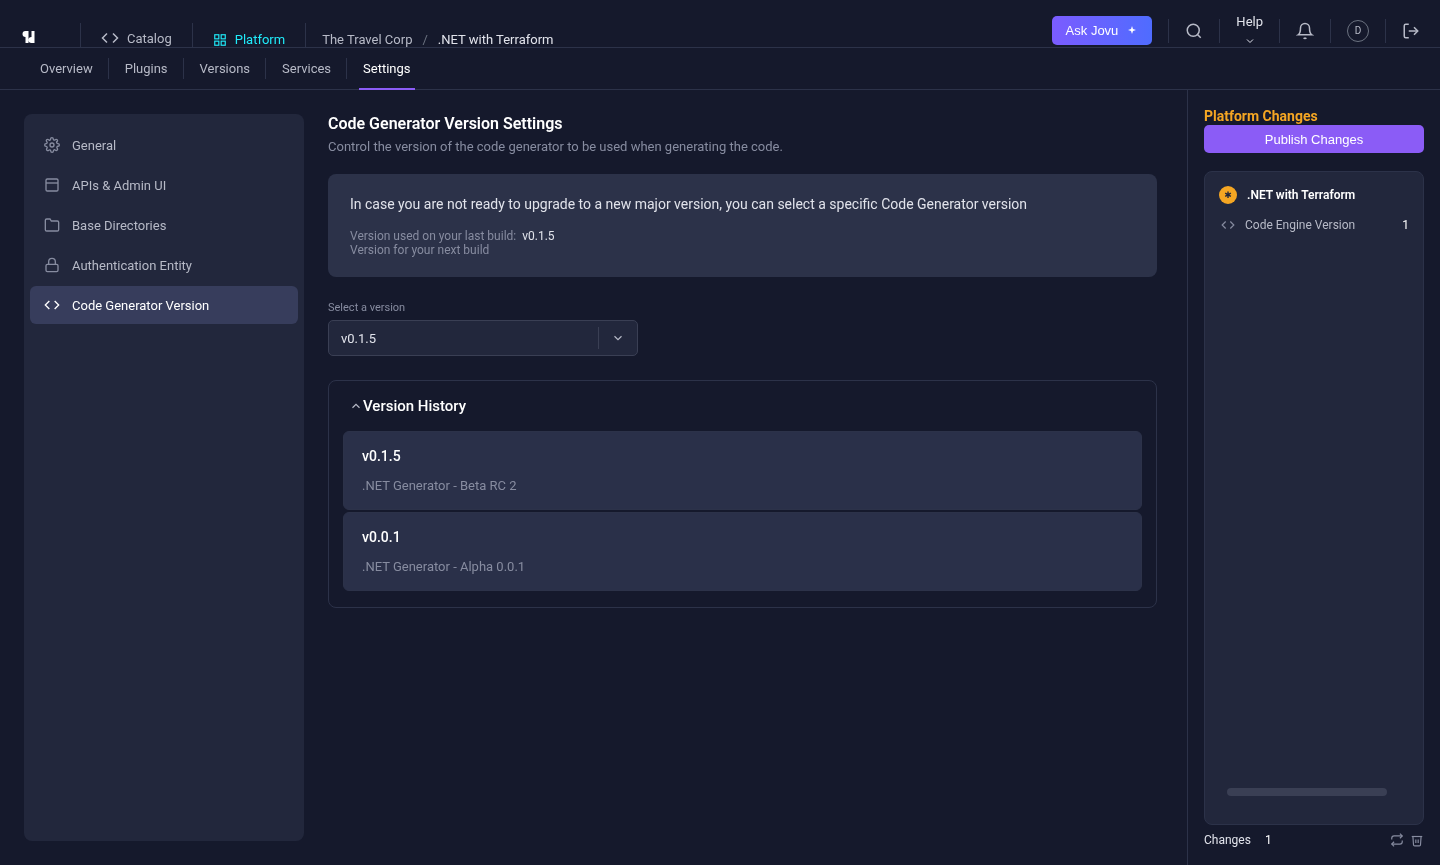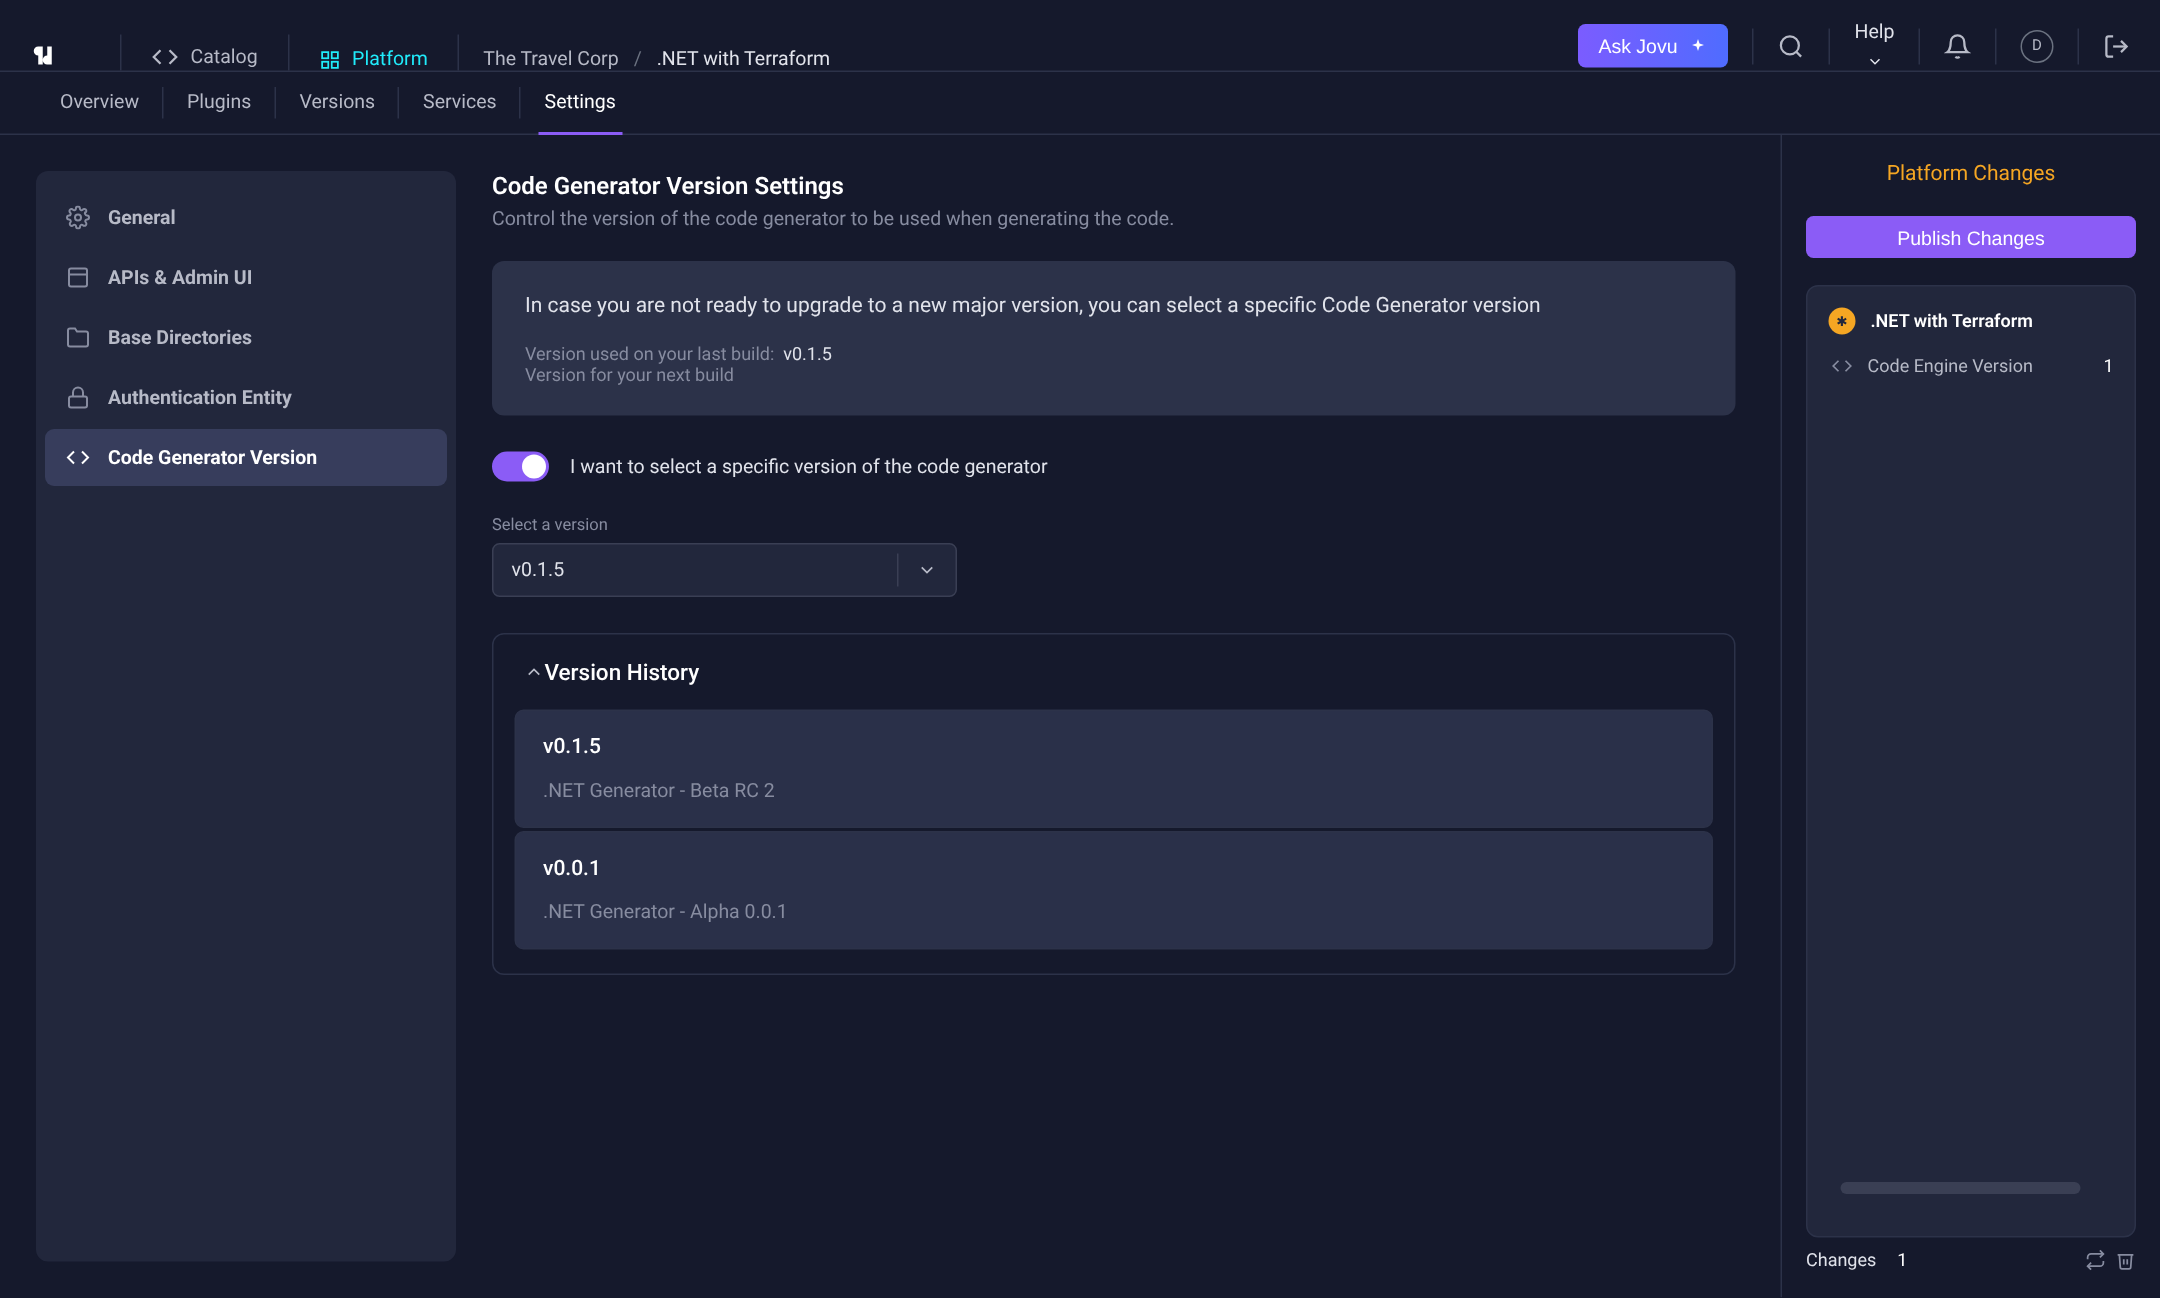--- a/index.html
+++ b/index.html
@@ -39,21 +39,21 @@
 .icon-btn{width:18px;height:18px;color:#b7bac7;cursor:pointer;}
 .help{display:flex;align-items:center;gap:6px;color:#e1e3eb;font-size:13px;cursor:pointer;flex-direction:column;}
 .avatar{width:22px;height:22px;border-radius:50%;border:1px solid #6b7280;display:flex;align-items:center;justify-content:center;font-size:10px;color:#b7bac7;cursor:pointer;}
 .tabbar{height:42px;display:flex;align-items:stretch;border-bottom:1px solid #2c3249;padding-left:24px;}
 .tab{display:flex;align-items:center;padding:0 16px;color:#b7bac7;font-size:13px;cursor:pointer;position:relative;}
 .tab.sep::after{content:"";position:absolute;right:0;top:10px;bottom:10px;width:1px;background:#2c3249;}
 .tab.active{color:#fff;}
 .tab.active::before{content:"";position:absolute;left:12px;right:12px;bottom:-1px;height:2px;background:#8b5cf6;}
 .main-wrap{display:flex;height:calc(100% - 48px - 42px);}
 .content{flex:1;display:flex;padding:24px;gap:24px;overflow:hidden;min-width:0;}
-.sidebar{width:280px;background:#22273c;border-radius:8px;padding:12px 6px;flex-shrink:0;font-weight:bold;}
+.sidebar{width:280px;background:#22273c;border-radius:8px;padding:12px 6px;flex-shrink:0;}
 .side-item{display:flex;align-items:center;gap:12px;padding:11px 14px;color:#b7bac7;font-size:13px;border-radius:6px;cursor:pointer;margin-bottom:2px;}
 .side-item.active{background:#373d5c;color:#fff;}
 .side-item .ico{width:16px;height:16px;flex-shrink:0;display:flex;align-items:center;justify-content:center;}
 .page{flex:1;min-width:0;overflow-y:auto;padding-right:6px;}
 .page::-webkit-scrollbar{width:4px;}
 .page::-webkit-scrollbar-thumb{background:#444a60;border-radius:2px;}
 .page-title{font-size:16px;font-weight:600;color:#fff;margin-bottom:6px;}
 .page-sub{font-size:13px;color:#878ca0;margin-bottom:20px;}
 .infobox{background:#2c3249;border-radius:8px;padding:20px 22px;margin-bottom:24px;}
 .infobox p{font-size:14px;color:#e1e3eb;line-height:1.5;margin-bottom:4px;}
@@ -70,21 +70,21 @@
 .select .sval{flex:1;}
 .select .svsep{width:1px;height:22px;background:#3a3f54;margin:0 12px;}
 .accordion{border:1px solid #2c3249;border-radius:8px;}
 .acc-head{display:flex;align-items:center;padding:16px 20px;cursor:pointer;}
 .acc-title{font-size:15px;color:#fff;font-weight:500;}
 .acc-body{padding:0 14px 14px 14px;}
 .vcard{background:#2a3049;border:1px solid #2c3249;border-radius:6px;padding:16px 18px;margin-bottom:2px;}
 .vcard-v{font-size:14px;color:#fff;font-weight:500;margin-bottom:14px;}
 .vcard-d{font-size:13px;color:#878ca0;}
 .rightbar{width:253px;border-left:1px solid #2c3249;padding:18px 16px;display:flex;flex-direction:column;}
-.rb-title{color:#f5a623;font-size:14px;font-weight:400;margin-bottom:20px;text-align:center;}
+.rb-title{color:#f5a623;font-size:14px;font-weight:700;margin-bottom:1px;}
 .btn-publish{background:#8b5cf6;color:#fff;border:none;height:28px;border-radius:5px;font-size:13px;cursor:pointer;width:100%;margin-bottom:18px;}
 .rb-box{background:#22273c;border:1px solid #2c3249;border-radius:8px;padding:14px;flex:1;display:flex;flex-direction:column;}
 .rb-project{display:flex;align-items:center;gap:10px;margin-bottom:14px;}
 .rb-proj-icon{width:18px;height:18px;border-radius:50%;background:#f5a623;display:flex;align-items:center;justify-content:center;font-size:9px;color:#22273c;}
 .rb-proj-name{font-size:12px;color:#fff;font-weight:600;}
 .rb-change{display:flex;align-items:center;gap:10px;padding-left:2px;}
 .rb-change-txt{font-size:12px;color:#b7bac7;}
 .rb-change-count{font-size:12px;color:#fff;margin-left:auto;}
 .rb-spacer{flex:1;}
 .rb-scroll{height:8px;background:#3a3f54;border-radius:4px;width:160px;margin-left:8px;margin-bottom:14px;}
@@ -237,26 +237,20 @@
       <div class="page-sub">Control the version of the code generator to be used when generating the code.</div>
 
       <div class="infobox">
         <p>In case you are not ready to upgrade to a new major version, you can select a specific Code Generator version</p>
         <div class="meta">
           <span>Version used on your last build:</span>&nbsp;&nbsp;<span class="val">v0.1.5</span><br>
           <span>Version for your next build</span>
         </div>
       </div>
 
-      <div class="toggle-row">
-        <div class="toggle">
-            <div class="knob"></div>
-          </div>
-        <span class="toggle-label">I want to select a specific version of the code generator</span>
-      </div>
 
       <label class="field-label">Select a version</label>
       <div class="select">
         <span class="sval">v0.1.5</span>
         <span class="svsep"></span>
         <svg width="14" height="14" viewBox="0 0 24 24" fill="none" stroke="#b7bac7" stroke-width="2">
             <polyline points="6 9 12 15 18 9"></polyline>
           </svg>
       </div>
 

